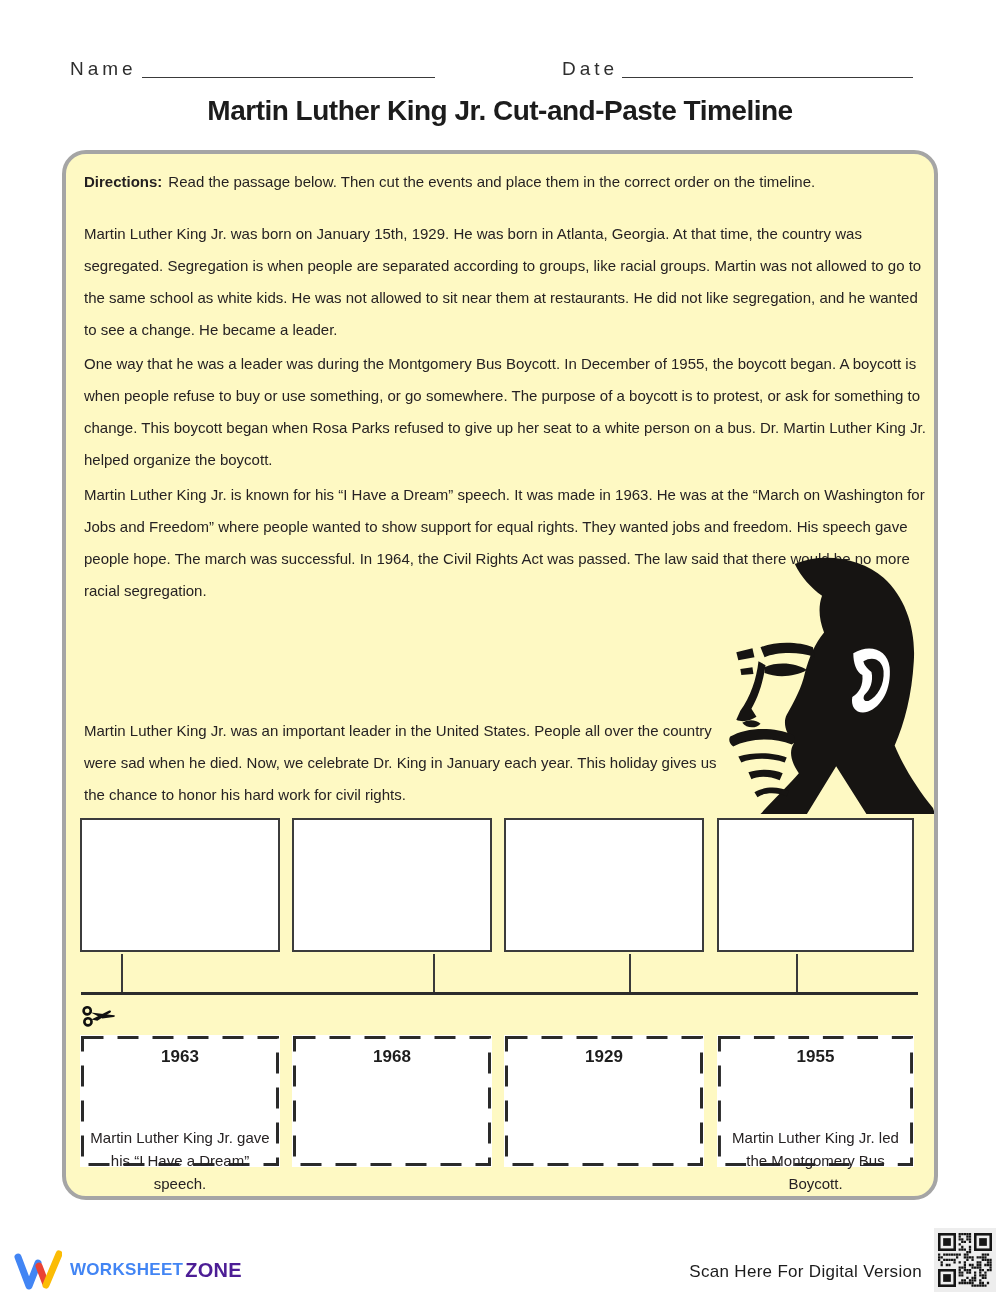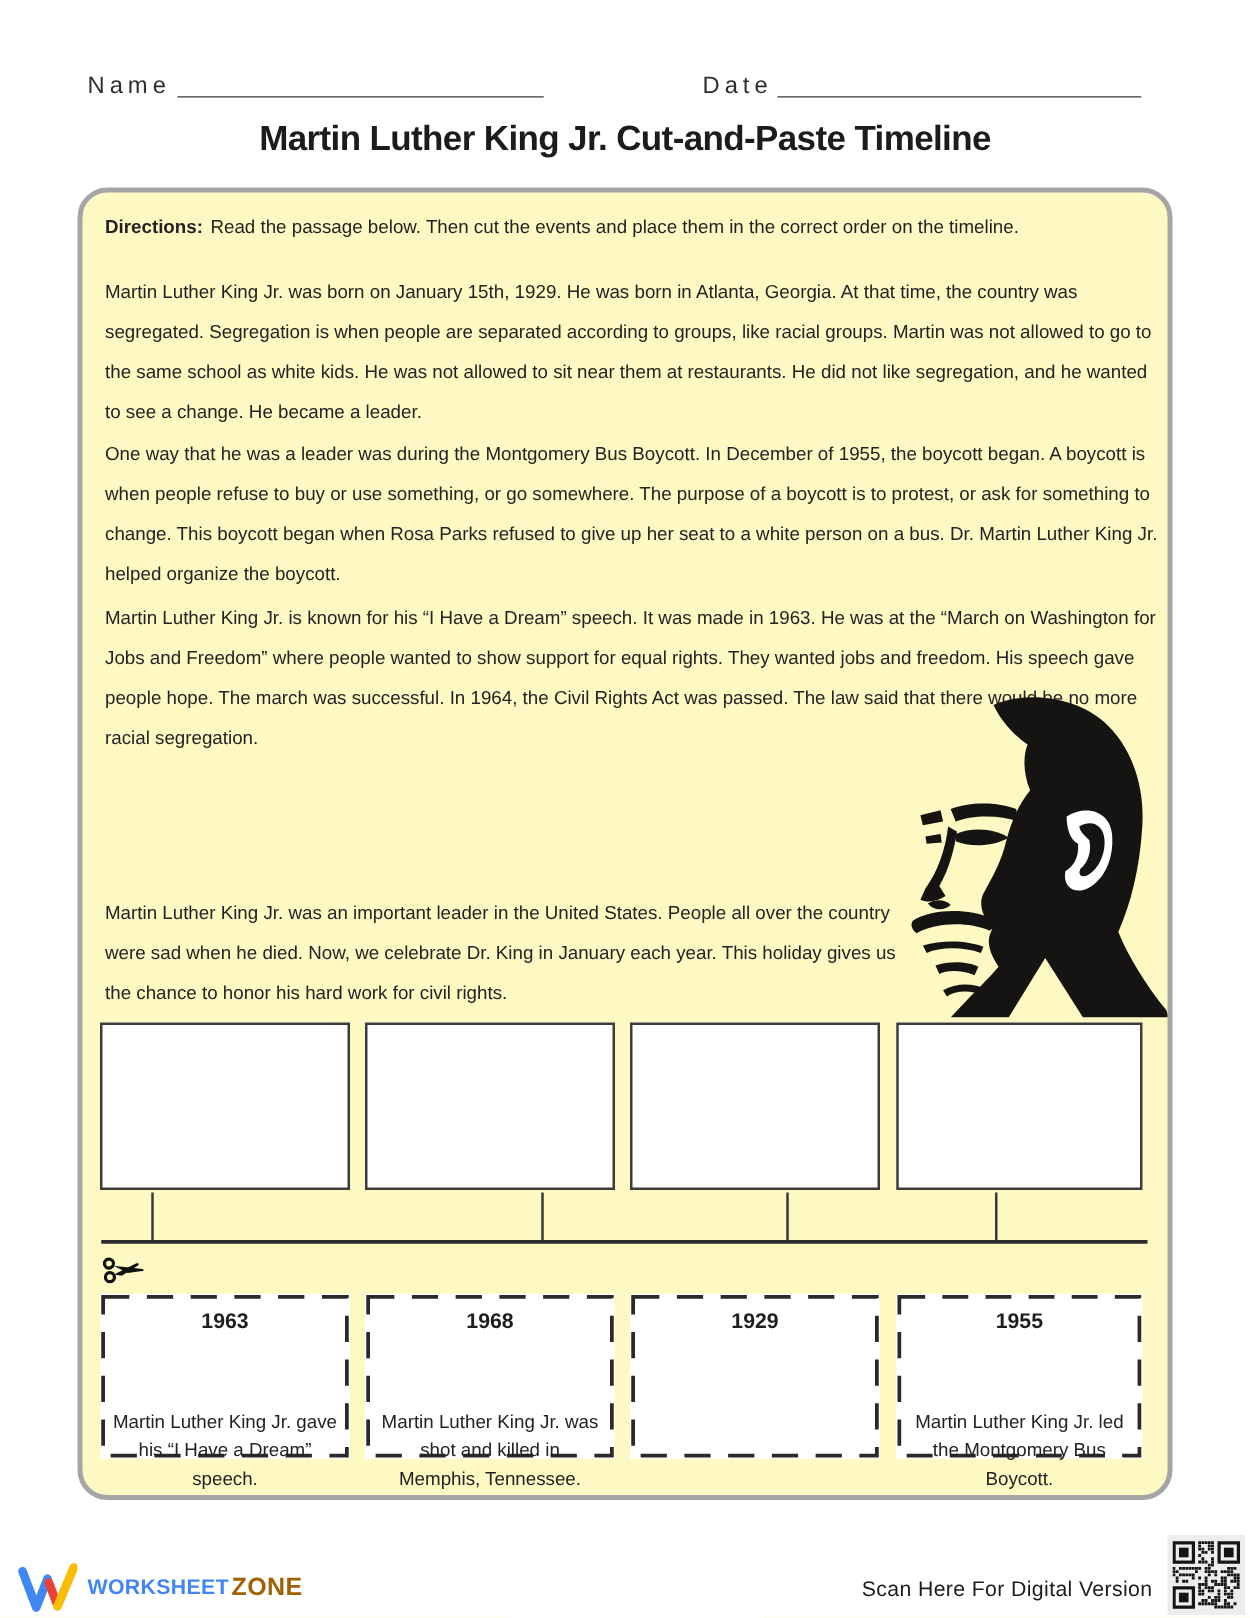--- a/index.html
+++ b/index.html
@@ -53,21 +53,21 @@
     font-size:17px; font-weight:700; color:#1e1e1e;
   }
   .card-text {
     position:absolute; top:54px; left:10px; right:10px; text-align:center;
     font-size:15px; line-height:23px; color:#262223;margin-top:37px;
   }
   
   .footer-logo { position:absolute; left:14px; top:1246px; height:48px; display:flex; align-items:center; }
   .logo-mark { width:48px; height:46px; margin-right:8px; }
   .brand-word1 { font-size:17px; font-weight:700; color:#4285f4; letter-spacing:0.3px; }
-  .brand-word2 { font-size:20px; font-weight:700; color:#a16207; letter-spacing:0.3px; margin-left:2px; }
+  .brand-word2 { font-size:20px; font-weight:700; color:#4c1d95; letter-spacing:0.3px; margin-left:2px; }
   .scan-text {
     position:absolute; top:1262px; right:78px; font-size:17px; color:#1c1c1c; letter-spacing:0.3px;
   }
   .qr-box {
     position:absolute; right:4px; top:1228px; width:62px; height:64px;
     background:#ededed; padding:4px;
   }
   .qr-box svg { width:100%; height:100%; display:block; }
 </style>
 </head>
@@ -132,21 +132,20 @@
         <rect x="2.5" y="2.5" width="195" height="127" fill="none" stroke="#2a2a2a" stroke-width="3" stroke-dasharray="21 14"></rect>
       </svg>
     <div class="card-year">1963</div>
     <div class="card-text">Martin Luther King Jr. gave his “I Have a Dream” speech.</div>
   </div>
   <div class="card" id="card2">
     <svg class="dash" viewBox="0 0 200 132" preserveAspectRatio="none" aria-hidden="true">
         <rect x="2.5" y="2.5" width="195" height="127" fill="none" stroke="#2a2a2a" stroke-width="3" stroke-dasharray="21 14"></rect>
       </svg>
     <div class="card-year">1968</div>
-    <div class="card-text">Martin Luther King Jr. was shot and killed in Memphis, Tennessee.</div>
   </div>
   <div class="card" id="card3">
     <svg class="dash" viewBox="0 0 200 132" preserveAspectRatio="none" aria-hidden="true">
         <rect x="2.5" y="2.5" width="195" height="127" fill="none" stroke="#2a2a2a" stroke-width="3" stroke-dasharray="21 14"></rect>
       </svg>
     <div class="card-year">1929</div>
   </div>
   <div class="card" id="card4">
     <svg class="dash" viewBox="0 0 200 132" preserveAspectRatio="none" aria-hidden="true">
         <rect x="2.5" y="2.5" width="195" height="127" fill="none" stroke="#2a2a2a" stroke-width="3" stroke-dasharray="21 14"></rect>

